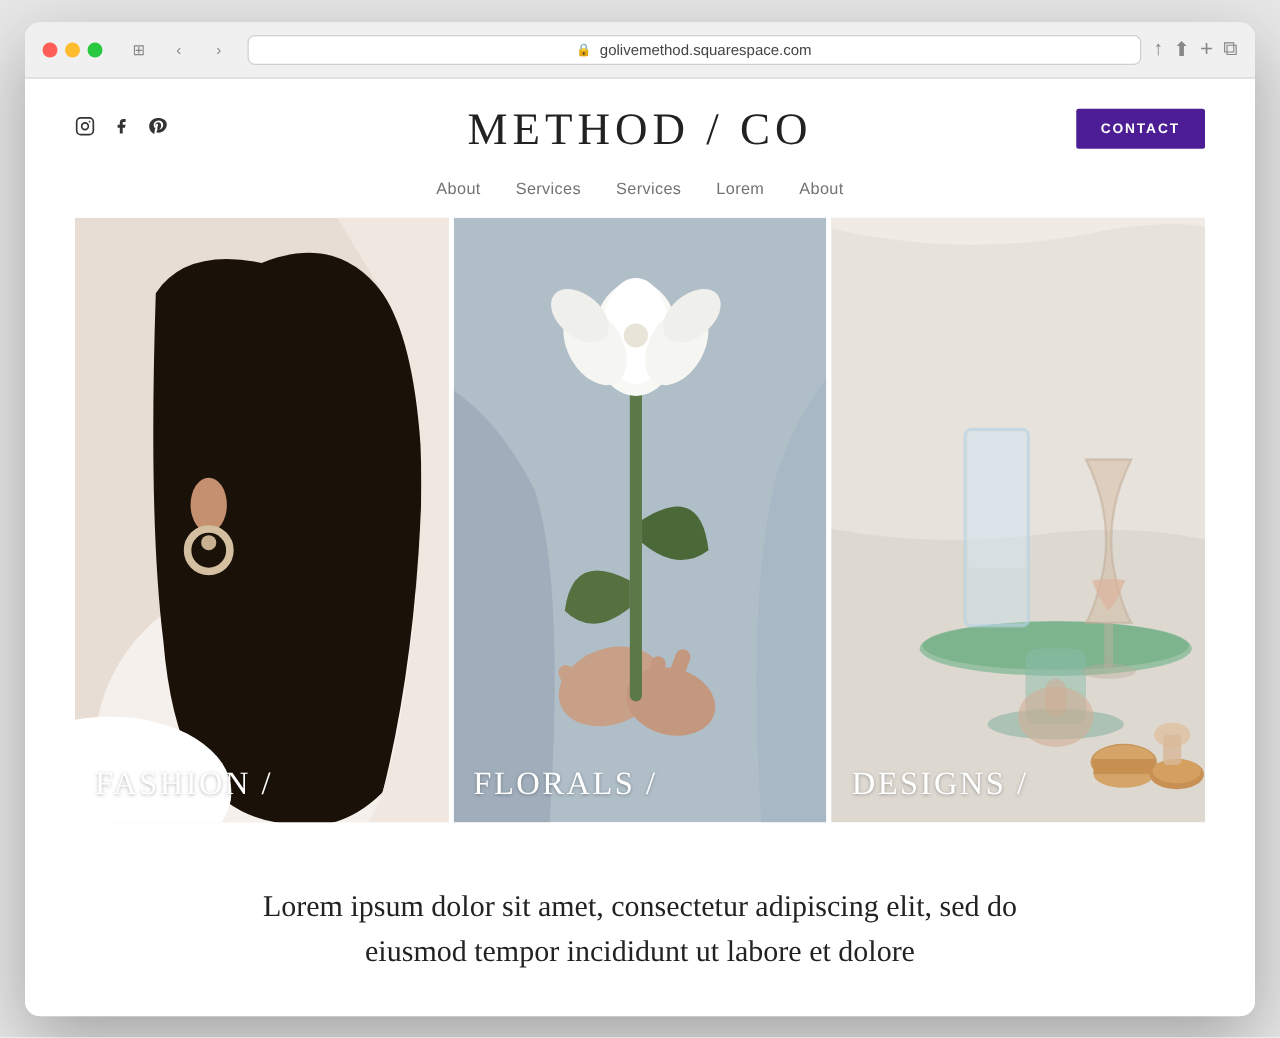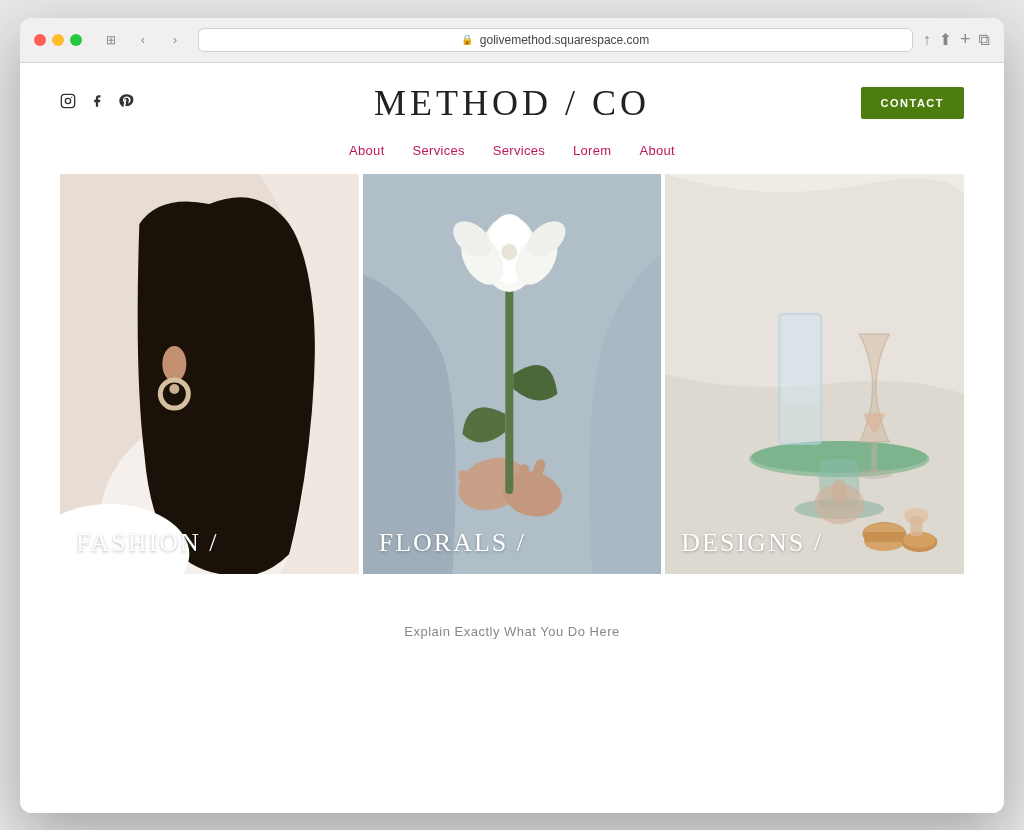--- a/index.html
+++ b/index.html
@@ -124,51 +124,51 @@
 
     .logo-text {
       font-family: 'Palatino Linotype', 'Book Antiqua', Palatino, Georgia, serif;
       font-size: 36px;
       font-weight: 400;
       letter-spacing: 4px;
       color: #222;
     }
 
     .contact-btn {
-      background: #4d7c0f;
+      background: #4c1d95;
       color: #fff;
       padding: 10px 20px;
       font-size: 11px;
       font-weight: 600;
       letter-spacing: 1.5px;
       cursor: pointer;
       border: none;
       border-radius: 2px;
     }
 
     .site-nav {
       display: flex;
       justify-content: center;
       gap: 28px;
       padding: 8px 0 16px;
     }
 
     .nav-item {
       font-size: 13px;
-      color: #be185d;
+      color: #737373;
       cursor: pointer;
       letter-spacing: 0.3px;
     }
 
     
     .image-grid {
       display: flex;
       gap: 4px;
       padding: 0 40px;
-      height: 400px;
+      height: 484px;
     }
 
     .grid-item {
       flex: 1;
       position: relative;
       overflow: hidden;
     }
 
     .grid-label {
       position: absolute;
@@ -368,17 +368,17 @@
           <ellipse cx="255" cy="366" rx="16" ry="8" fill="#d4a060"></ellipse>
 
           <ellipse cx="252" cy="342" rx="12" ry="8" fill="#e0c0a0" opacity="0.8"></ellipse>
           <rect x="246" y="342" width="12" height="20" rx="3" fill="#d8b898" opacity="0.8"></rect>
         </svg>
         <div class="grid-label">DESIGNS /</div>
       </div>
     </div>
 
     <div class="text-section">
-      <div class="subtitle-text">Explain Exactly What You Do Here</div>
+      <div class="body-text">Lorem ipsum dolor sit amet, consectetur adipiscing elit, sed do eiusmod tempor incididunt ut labore et dolore</div>
     </div>
 
   </div>
 </div>
 
 </body></html>

